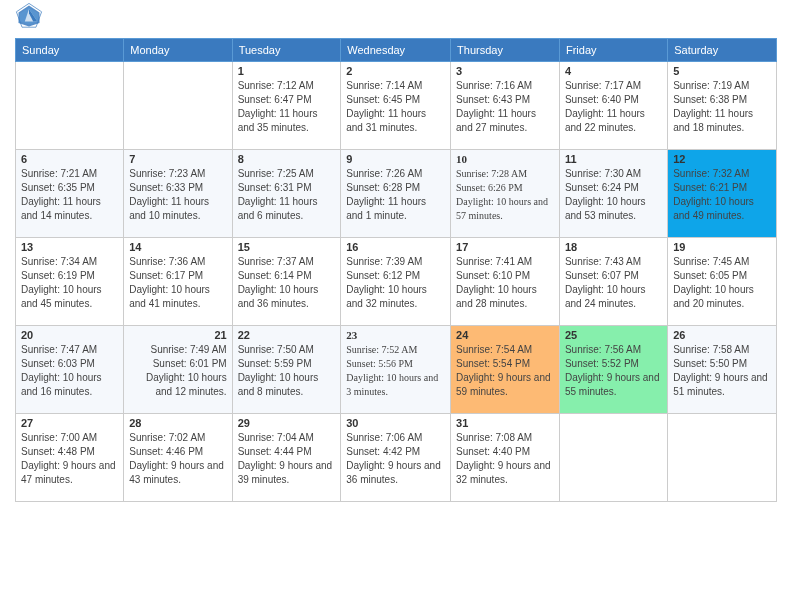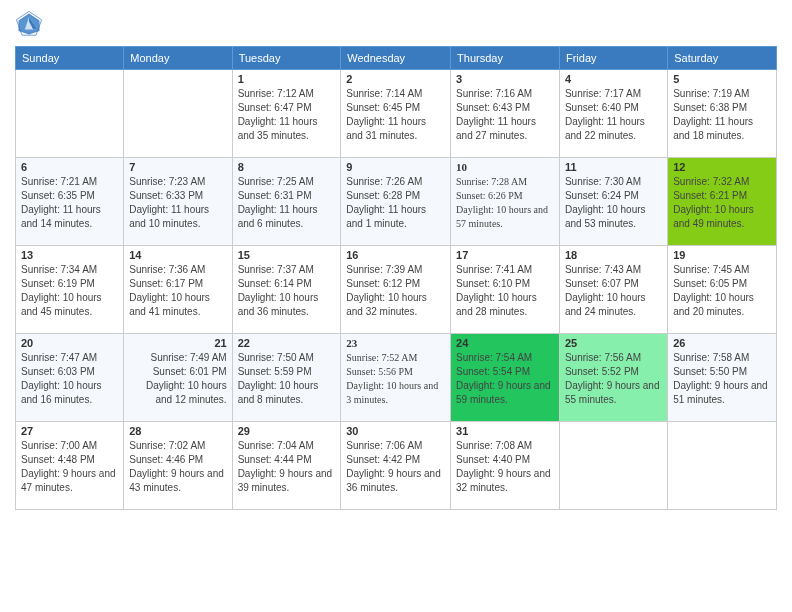--- a/index.html
+++ b/index.html
@@ -6,21 +6,21 @@
     body {
       width: 792px;
       height: 612px;
       font-family: Arial, sans-serif;
       background: #fff;
       overflow: hidden;
     }
     .page {
       width: 792px;
       height: 612px;
-      padding: 10px 15px;
+      padding: 2px 15px;
     }
     .header {
       display: flex;
       justify-content: space-between;
       align-items: flex-start;
       margin-bottom: 8px;
     }
     .logo {
       display: flex;
       align-items: center;
@@ -173,21 +173,21 @@
             <div class="day-info">Sunrise: 7:26 AM<br>Sunset: 6:28 PM<br>Daylight: 11 hours and 1 minute.</div>
           </td>
           <td style="background: rgb(245, 248, 252); font-family: Liberation Serif, serif;">
             <span class="day-num">10</span>
             <div class="day-info">Sunrise: 7:28 AM<br>Sunset: 6:26 PM<br>Daylight: 10 hours and 57 minutes.</div>
           </td>
           <td style="background: rgb(245, 248, 252);">
             <span class="day-num">11</span>
             <div class="day-info">Sunrise: 7:30 AM<br>Sunset: 6:24 PM<br>Daylight: 10 hours and 53 minutes.</div>
           </td>
-          <td style="background: #84cc16;">
+          <td style="background: #0ea5e9;">
             <span class="day-num">12</span>
             <div class="day-info">Sunrise: 7:32 AM<br>Sunset: 6:21 PM<br>Daylight: 10 hours and 49 minutes.</div>
           </td>
         </tr>
         <tr>
           <td>
             <span class="day-num">13</span>
             <div class="day-info">Sunrise: 7:34 AM<br>Sunset: 6:19 PM<br>Daylight: 10 hours and 45 minutes.</div>
           </td>
           <td>
@@ -225,21 +225,21 @@
             <div class="day-info">Sunrise: 7:49 AM<br>Sunset: 6:01 PM<br>Daylight: 10 hours and 12 minutes.</div>
           </td>
           <td style="background: rgb(245, 248, 252);">
             <span class="day-num">22</span>
             <div class="day-info">Sunrise: 7:50 AM<br>Sunset: 5:59 PM<br>Daylight: 10 hours and 8 minutes.</div>
           </td>
           <td style="background: rgb(245, 248, 252); font-family: Liberation Serif, serif;">
             <span class="day-num">23</span>
             <div class="day-info">Sunrise: 7:52 AM<br>Sunset: 5:56 PM<br>Daylight: 10 hours and 3 minutes.</div>
           </td>
-          <td style="background: #22c55e;">
+          <td style="background: #fdba74;">
             <span class="day-num">24</span>
             <div class="day-info">Sunrise: 7:54 AM<br>Sunset: 5:54 PM<br>Daylight: 9 hours and 59 minutes.</div>
           </td>
           <td style="background: #86efac;">
             <span class="day-num">25</span>
             <div class="day-info">Sunrise: 7:56 AM<br>Sunset: 5:52 PM<br>Daylight: 9 hours and 55 minutes.</div>
           </td>
           <td style="background: rgb(245, 248, 252);">
             <span class="day-num">26</span>
             <div class="day-info">Sunrise: 7:58 AM<br>Sunset: 5:50 PM<br>Daylight: 9 hours and 51 minutes.</div>

